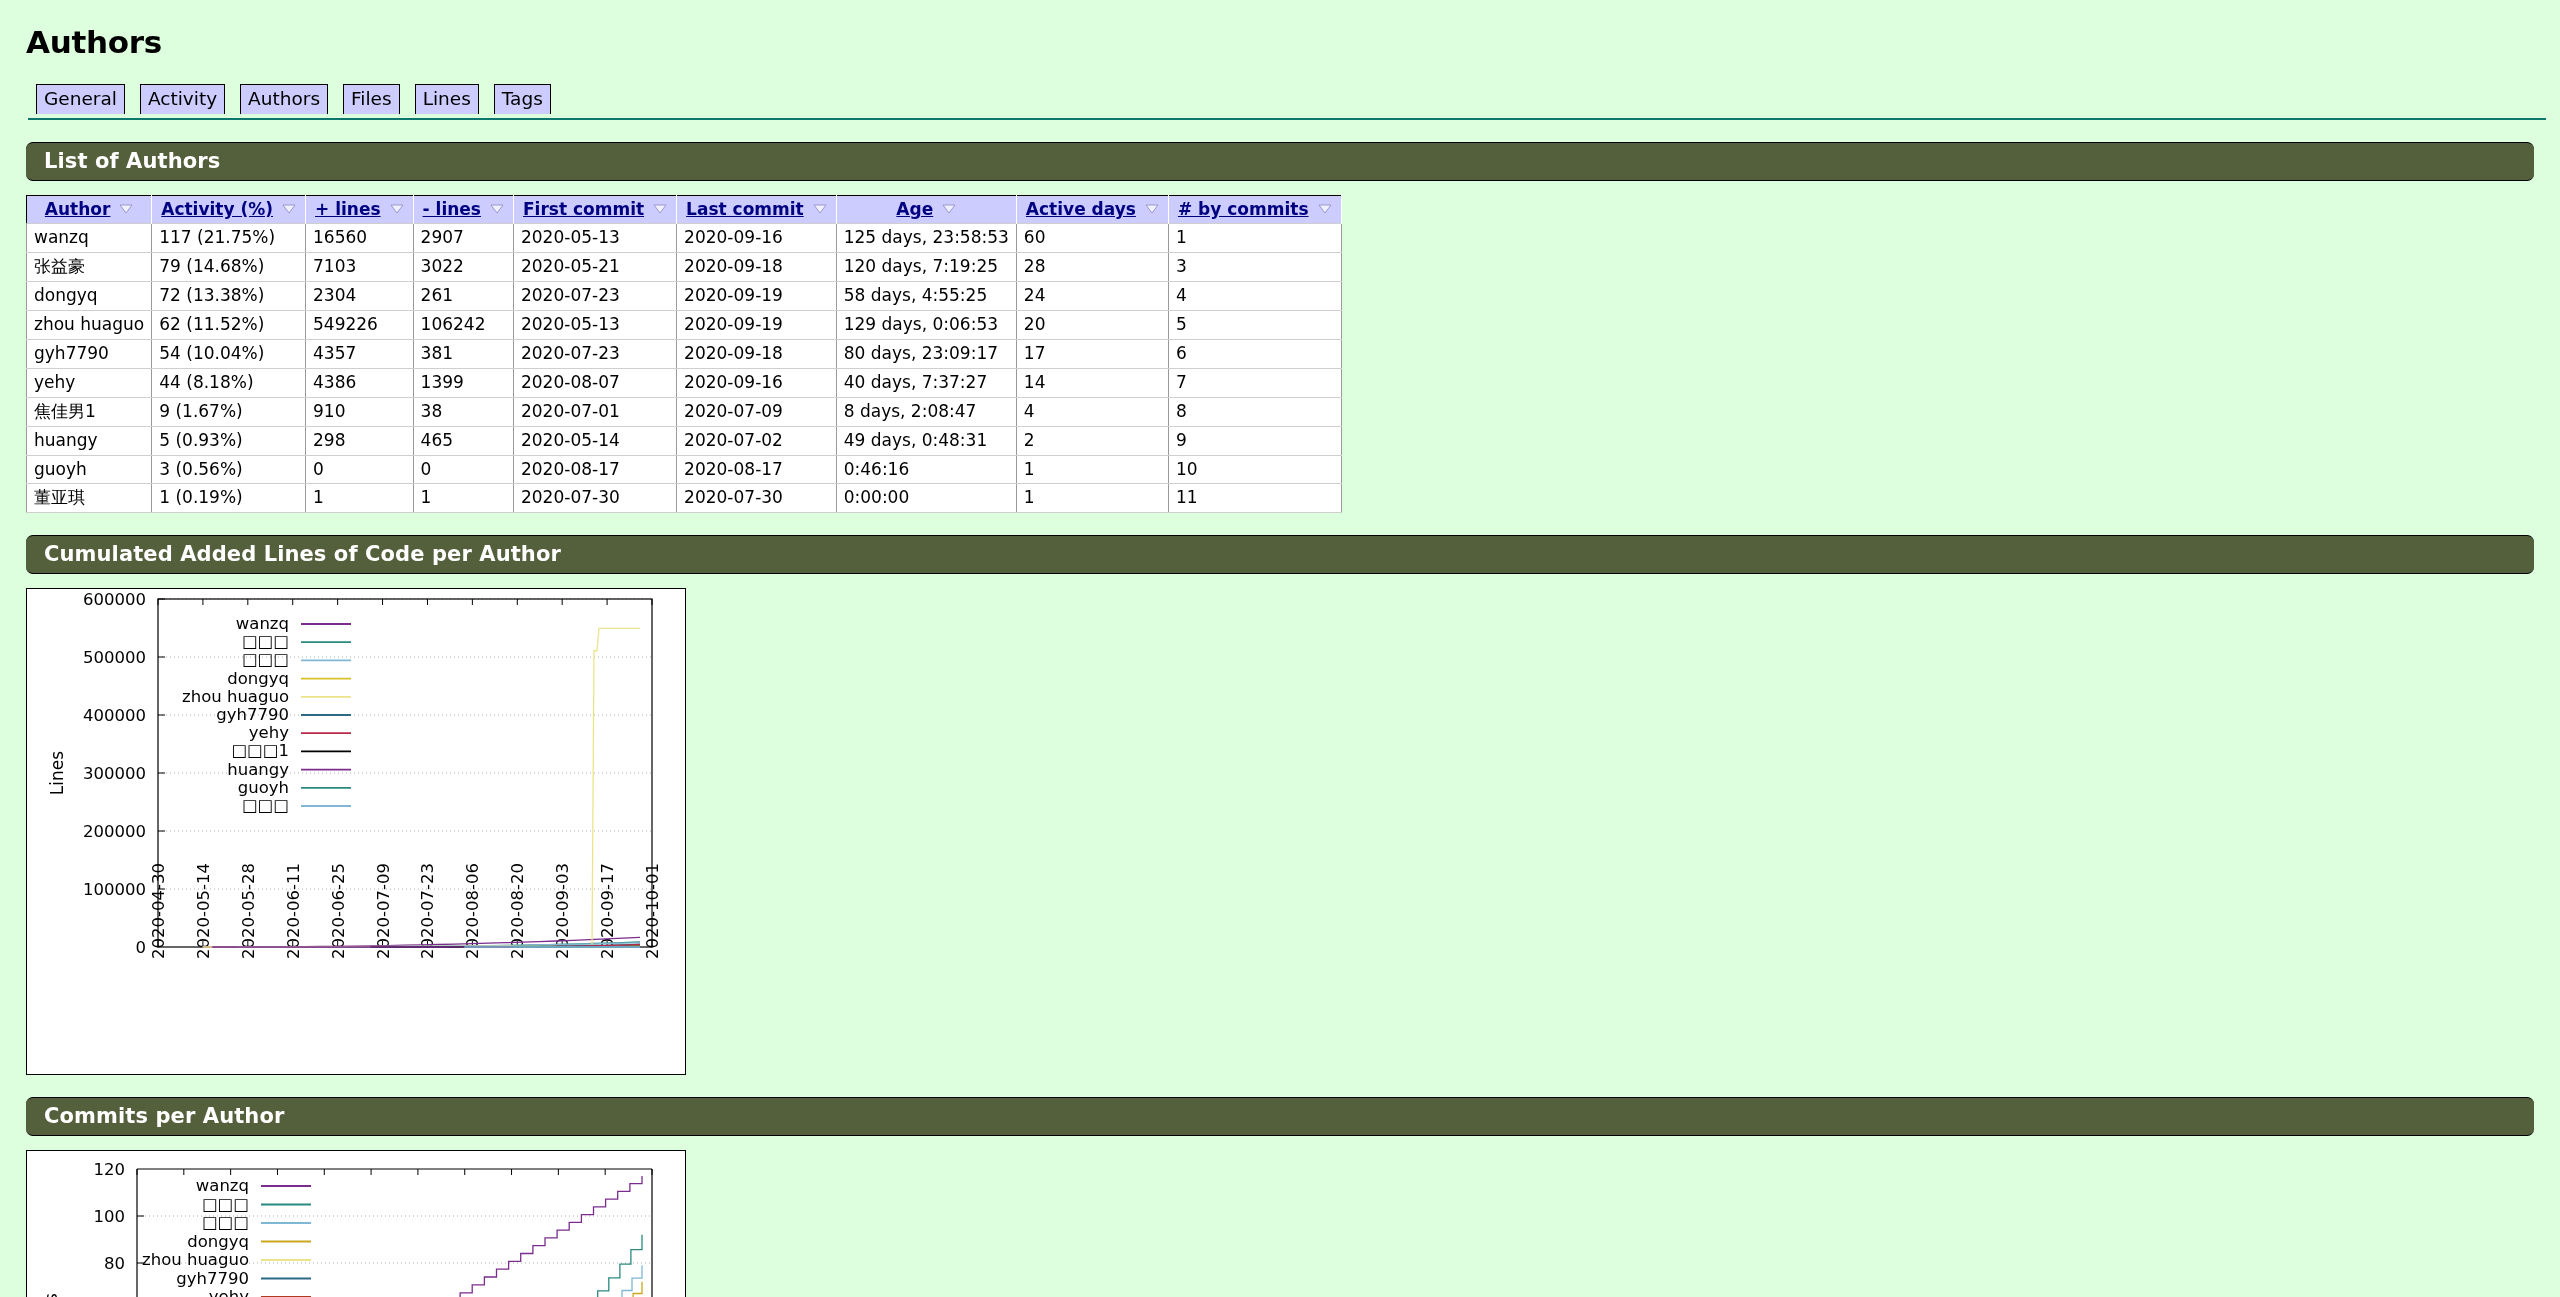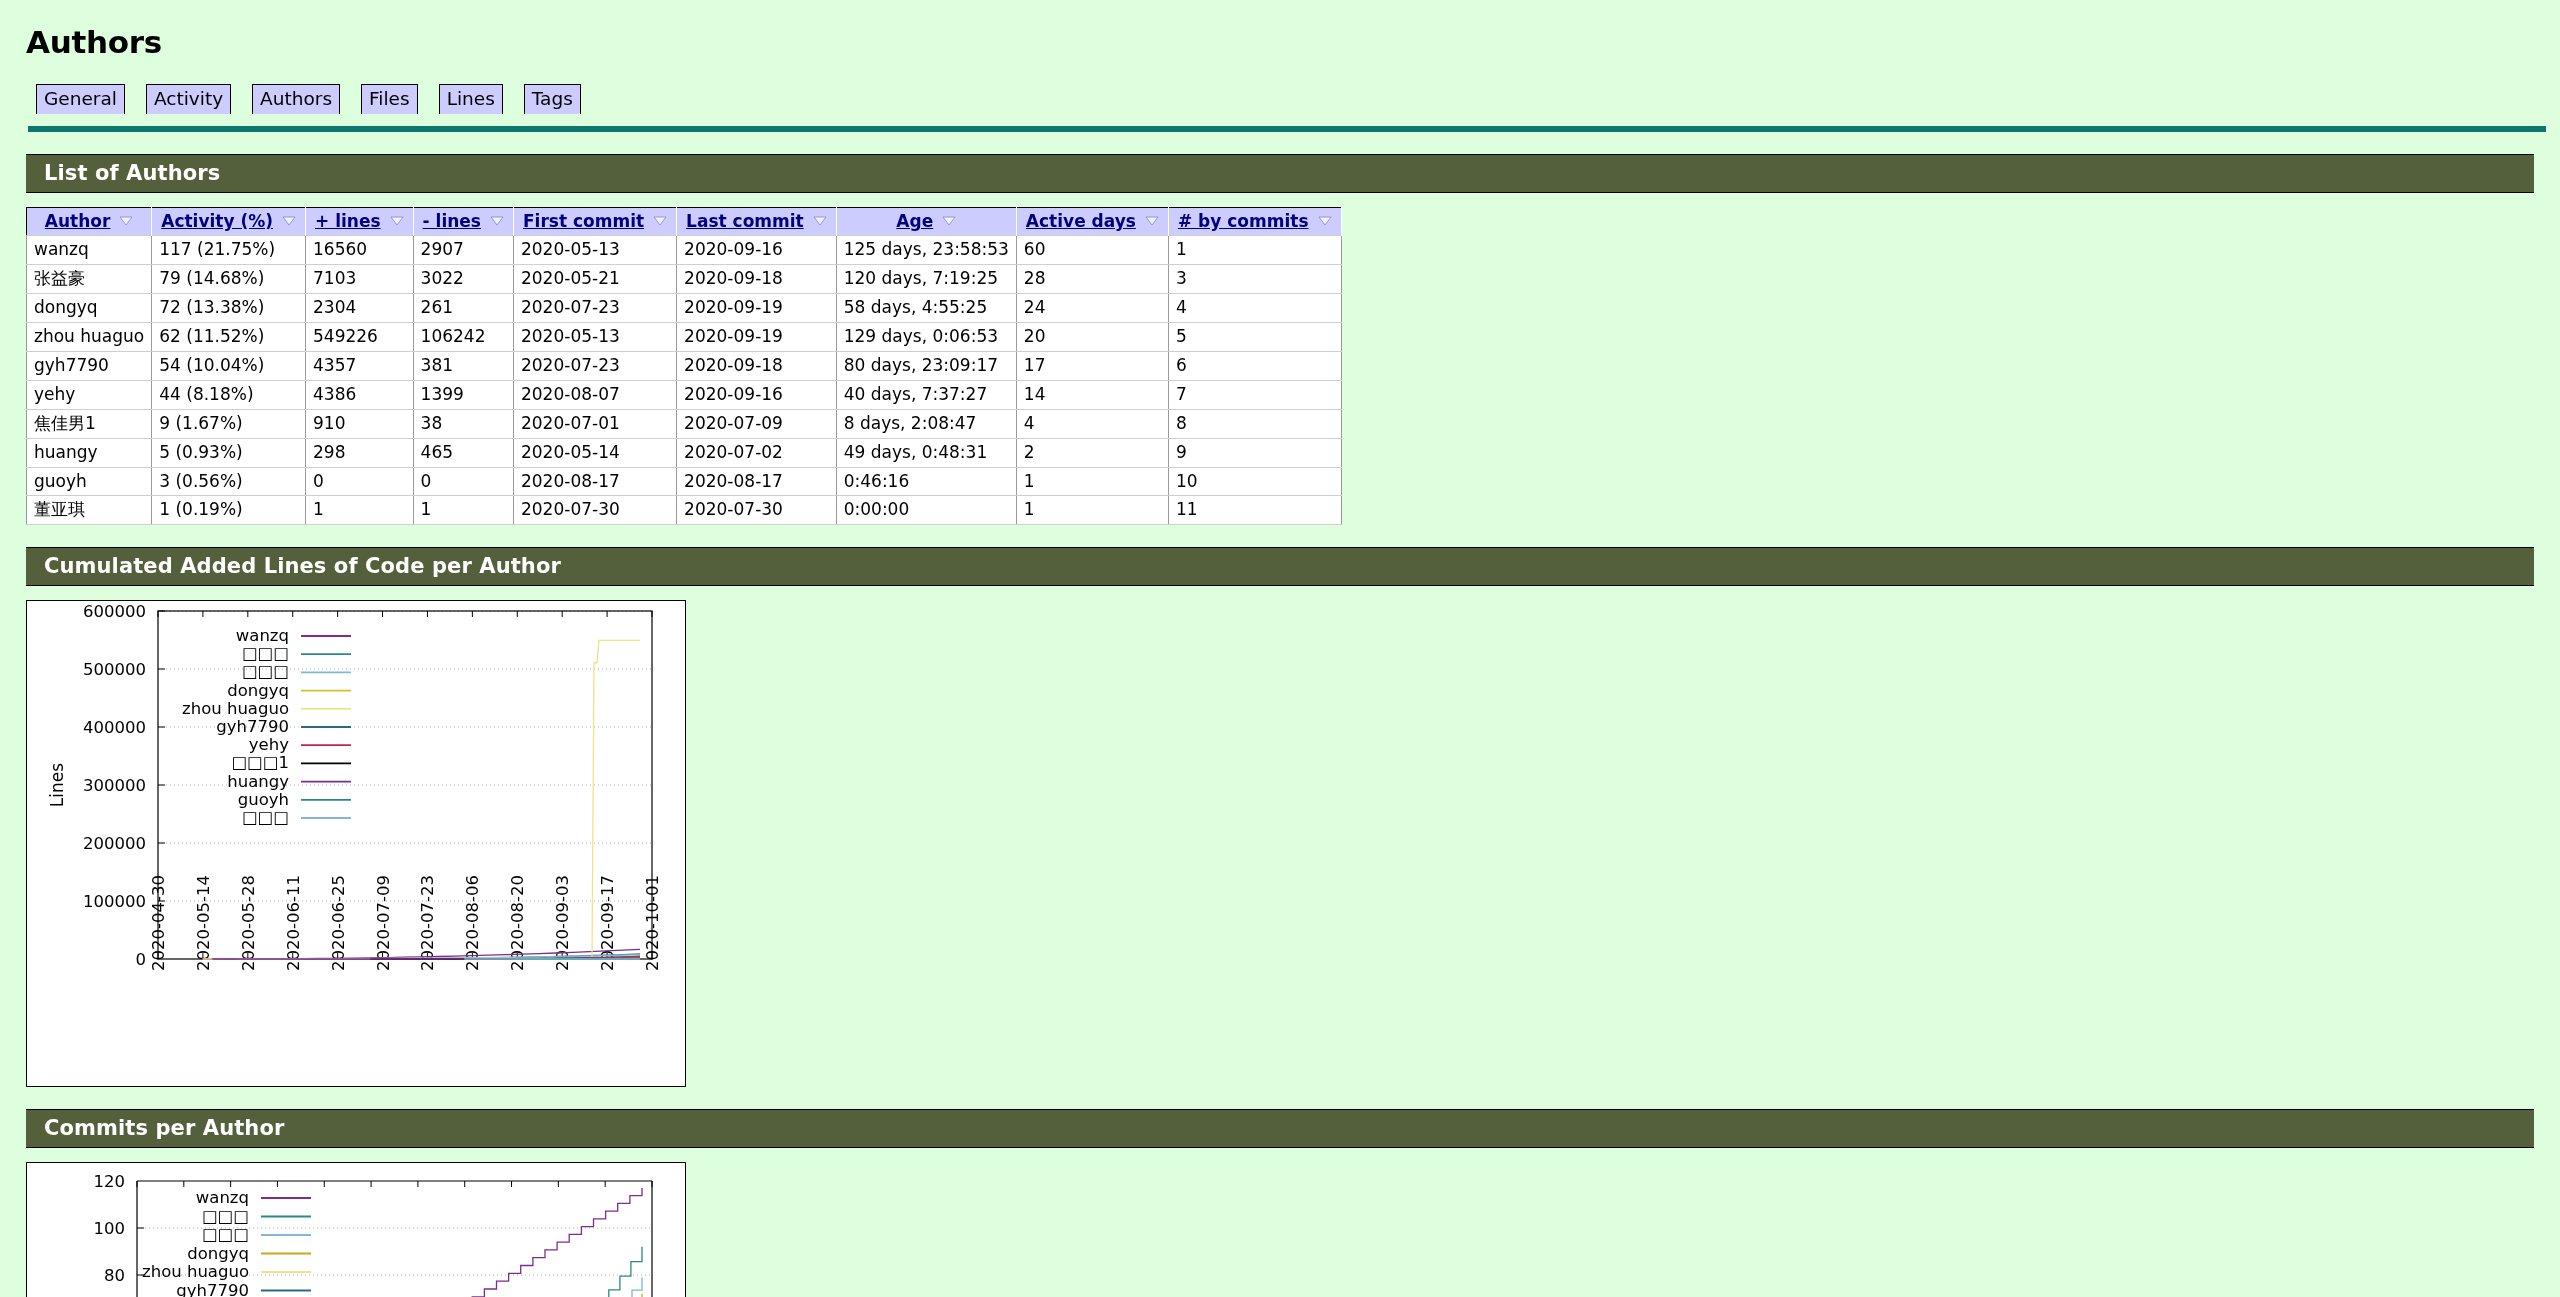--- a/index.html
+++ b/index.html
@@ -23,27 +23,27 @@
     font-size: 31px;
     font-weight: bold;
     margin: 14px 0 20px 12px;
     color: #000;
     letter-spacing: -0.3px;
     font-family: "DejaVu Sans", "Liberation Sans", sans-serif;
   }
   
   .tabs {
     margin: 0 0 0 14px;
-    padding: 0 0 12px 8px;
+    padding: 0 0 4px 8px;
     list-style: none;
-    border-bottom: 6px solid #0f766e;
+    border-bottom: 2px solid #0f766e;
     height: 34px;
     display: flex;
     align-items: flex-end;
-    gap: 21px;
+    gap: 15px;
   }
   .tabs li {
     display: block;
   }
   .tab {
     display: inline-block;
     background: #ccccff;
     border: 1px solid #000000;
     border-bottom: none;
     color: #000;
@@ -57,20 +57,21 @@
   .section-bar {
     background: #54603c;
     border-top: 1px solid #000;
     border-bottom: 1px solid #000;
     color: #ffffff;
     font-size: 21px;
     font-weight: bold;
     padding: 6px 0 7px 18px;
     margin: 22px 12px 0 12px;
     letter-spacing: 0.1px;
+    border-radius: 7px;
   }
   
   .table-wrap {
     margin: 14px 0 0 12px;
   }
   table.authors {
     border-collapse: collapse;
     background: #ffffff;
     border: 1px solid #000000;
     font-size: 17px;

